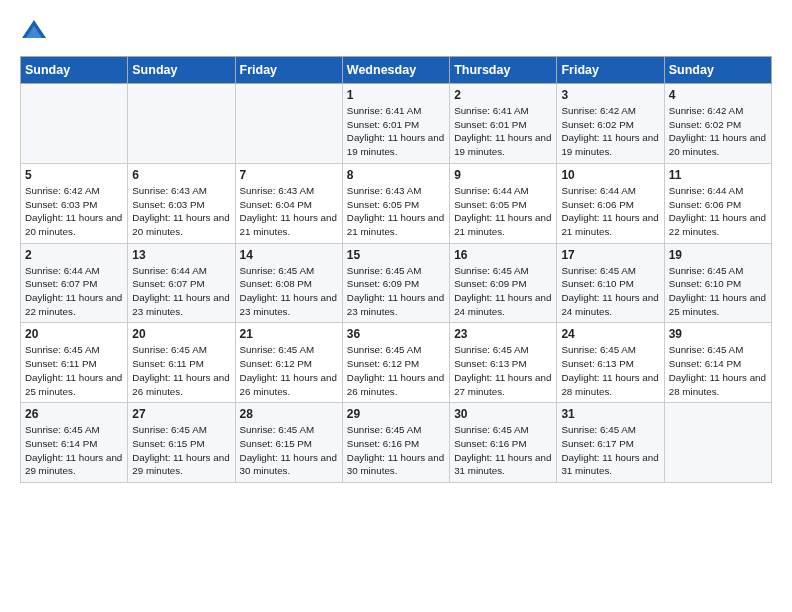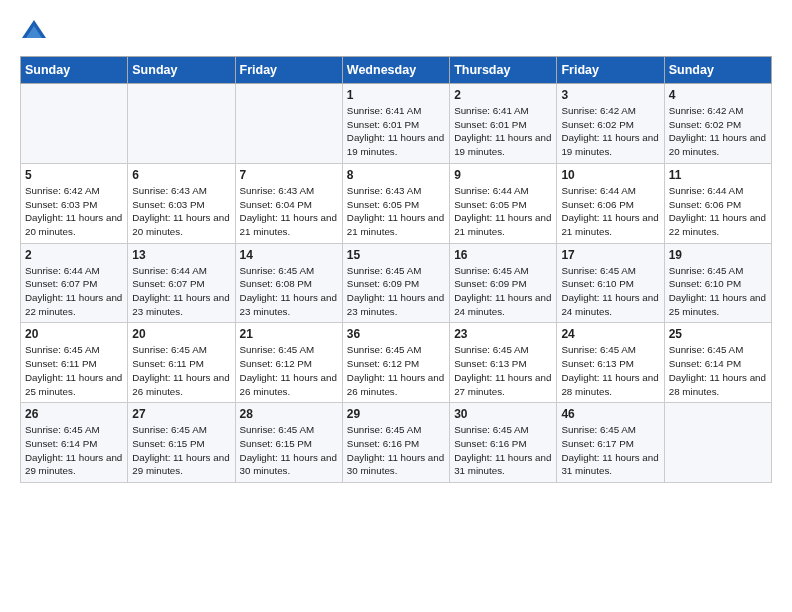--- a/index.html
+++ b/index.html
@@ -135,25 +135,25 @@
         <td><span class="day-num">17</span><span class="cell-text">Sunrise: 6:45 AM</span><br><span class="cell-text">Sunset: 6:10 PM</span><br><span class="cell-text">Daylight: 11 hours and 24 minutes.</span></td>
         <td><span class="day-num">19</span><span class="cell-text">Sunrise: 6:45 AM</span><br><span class="cell-text">Sunset: 6:10 PM</span><br><span class="cell-text">Daylight: 11 hours and 25 minutes.</span></td>
       </tr>
       <tr>
         <td><span class="day-num">20</span><span class="cell-text">Sunrise: 6:45 AM</span><br><span class="cell-text">Sunset: 6:11 PM</span><br><span class="cell-text">Daylight: 11 hours and 25 minutes.</span></td>
         <td><span class="day-num">20</span><span class="cell-text">Sunrise: 6:45 AM</span><br><span class="cell-text">Sunset: 6:11 PM</span><br><span class="cell-text">Daylight: 11 hours and 26 minutes.</span></td>
         <td><span class="day-num">21</span><span class="cell-text">Sunrise: 6:45 AM</span><br><span class="cell-text">Sunset: 6:12 PM</span><br><span class="cell-text">Daylight: 11 hours and 26 minutes.</span></td>
         <td><span class="day-num">36</span><span class="cell-text">Sunrise: 6:45 AM</span><br><span class="cell-text">Sunset: 6:12 PM</span><br><span class="cell-text">Daylight: 11 hours and 26 minutes.</span></td>
         <td><span class="day-num">23</span><span class="cell-text">Sunrise: 6:45 AM</span><br><span class="cell-text">Sunset: 6:13 PM</span><br><span class="cell-text">Daylight: 11 hours and 27 minutes.</span></td>
         <td><span class="day-num">24</span><span class="cell-text">Sunrise: 6:45 AM</span><br><span class="cell-text">Sunset: 6:13 PM</span><br><span class="cell-text">Daylight: 11 hours and 28 minutes.</span></td>
-        <td><span class="day-num">25</span><span class="cell-text">Sunrise: 6:45 AM</span><br><span class="cell-text">Sunset: 6:14 PM</span><br><span class="cell-text">Daylight: 11 hours and 28 minutes.</span></td>
+        <td><span class="day-num">39</span><span class="cell-text">Sunrise: 6:45 AM</span><br><span class="cell-text">Sunset: 6:14 PM</span><br><span class="cell-text">Daylight: 11 hours and 28 minutes.</span></td>
       </tr>
       <tr>
         <td><span class="day-num">26</span><span class="cell-text">Sunrise: 6:45 AM</span><br><span class="cell-text">Sunset: 6:14 PM</span><br><span class="cell-text">Daylight: 11 hours and 29 minutes.</span></td>
         <td><span class="day-num">27</span><span class="cell-text">Sunrise: 6:45 AM</span><br><span class="cell-text">Sunset: 6:15 PM</span><br><span class="cell-text">Daylight: 11 hours and 29 minutes.</span></td>
         <td><span class="day-num">28</span><span class="cell-text">Sunrise: 6:45 AM</span><br><span class="cell-text">Sunset: 6:15 PM</span><br><span class="cell-text">Daylight: 11 hours and 30 minutes.</span></td>
         <td><span class="day-num">29</span><span class="cell-text">Sunrise: 6:45 AM</span><br><span class="cell-text">Sunset: 6:16 PM</span><br><span class="cell-text">Daylight: 11 hours and 30 minutes.</span></td>
         <td><span class="day-num">30</span><span class="cell-text">Sunrise: 6:45 AM</span><br><span class="cell-text">Sunset: 6:16 PM</span><br><span class="cell-text">Daylight: 11 hours and 31 minutes.</span></td>
-        <td><span class="day-num">46</span><span class="cell-text">Sunrise: 6:45 AM</span><br><span class="cell-text">Sunset: 6:17 PM</span><br><span class="cell-text">Daylight: 11 hours and 31 minutes.</span></td>
+        <td><span class="day-num">31</span><span class="cell-text">Sunrise: 6:45 AM</span><br><span class="cell-text">Sunset: 6:17 PM</span><br><span class="cell-text">Daylight: 11 hours and 31 minutes.</span></td>
         <td></td>
       </tr>
     </tbody>
 </table>
 
 </body></html>

